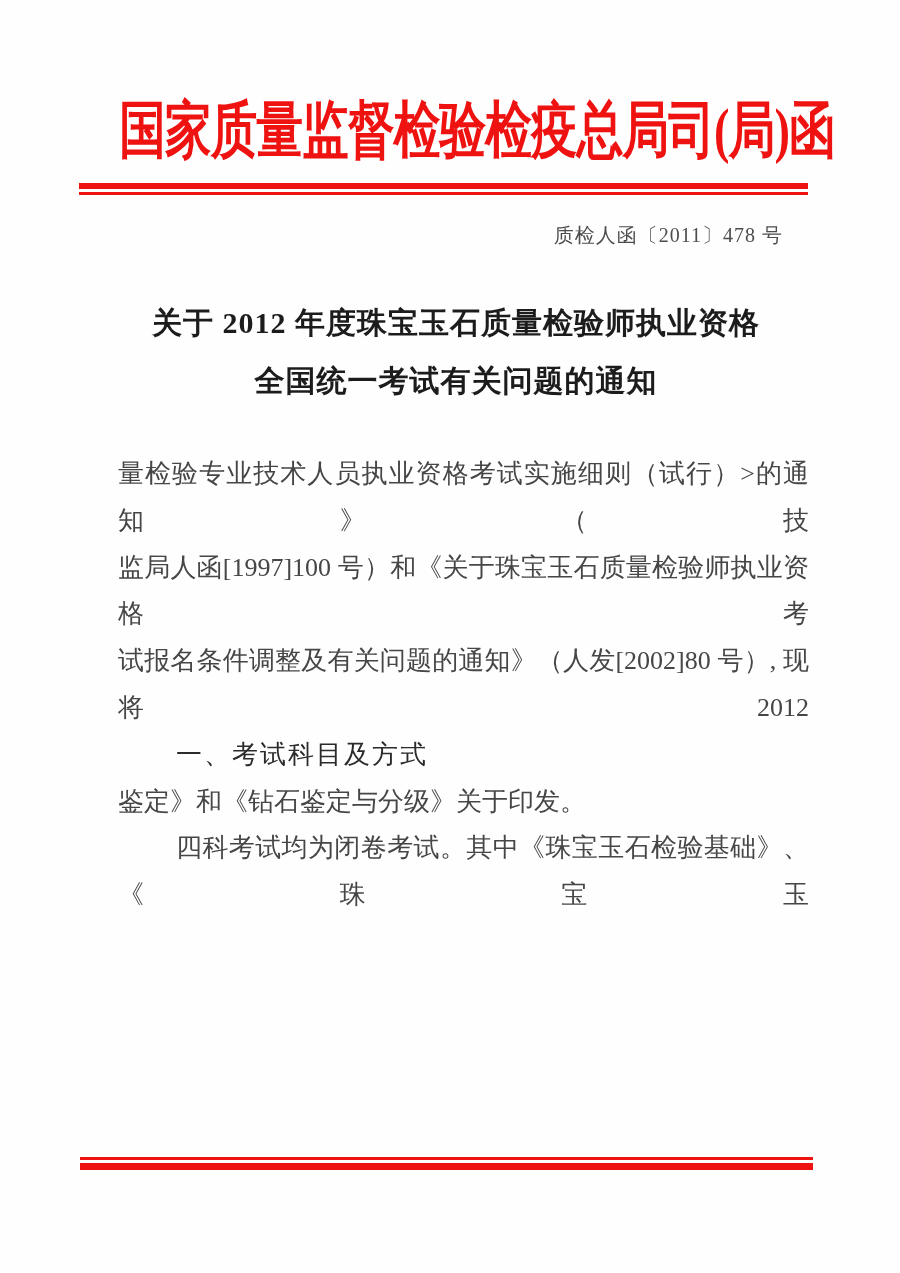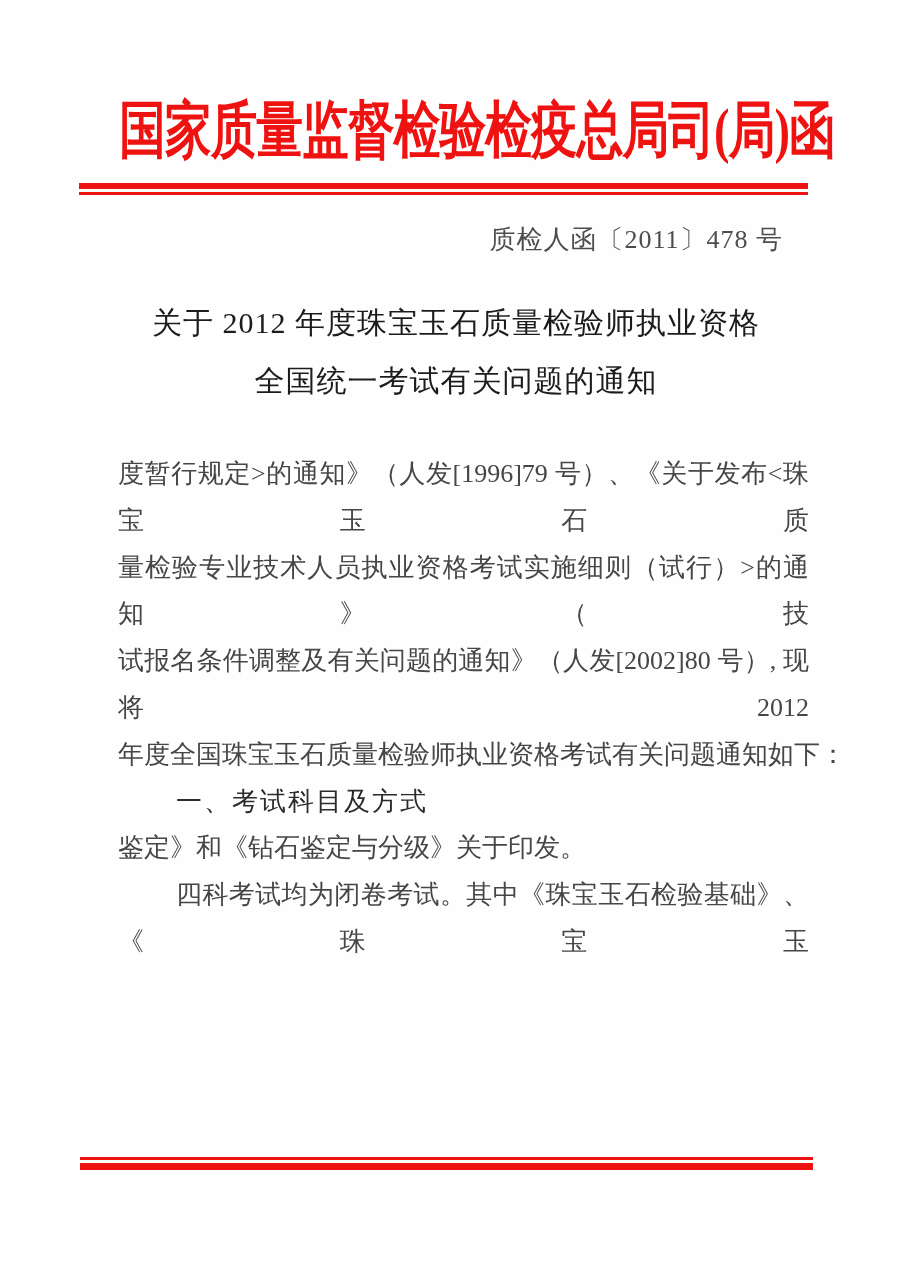--- a/index.html
+++ b/index.html
@@ -25,27 +25,27 @@
   }
   
   .rule{position:absolute;}
   .rule-top-thick{top:183px;left:79px;width:729px;height:6px;}
   .rule-top-thin {top:192px;left:79px;width:729px;height:3px;}
   .rule-bot-thin {top:1157px;left:80px;width:733px;height:3px;}
   .rule-bot-thick{top:1163px;left:80px;width:733px;height:7px;}
   
   .doc-number{
     position:absolute;top:222px;right:117px;
-    font-size:26px;color:#4d4d4d;letter-spacing:1px;
+    font-size:20px;color:#4d4d4d;letter-spacing:1px;
     white-space:nowrap;
   }
   
   .doc-title{
     position:absolute;top:294px;left:12px;right:0;
-    text-align:center;font-size:30px;font-weight:400;
+    text-align:center;font-size:30px;font-weight:700;
     line-height:58px;color:#1c1c1c;letter-spacing:1px;
   }
   
   .doc-body{
     position:absolute;top:451px;left:118px;width:691px;
     font-size:26px;line-height:46.8px;color:#464646;
   }
   .bline{white-space:nowrap;}
   .bline.fill{
     white-space:normal;
@@ -69,24 +69,23 @@
 
   <div class="doc-number">质检人函〔2011〕478 号</div>
 
   <div class="doc-title">
     <div>关于 2012 年度珠宝玉石质量检验师执业资格</div>
     <div>全国统一考试有关问题的通知</div>
   </div>
 
   <div class="doc-body">
 
-      <div class="bline fill">度暂行规定&gt;的通知》（人发[1996]79 号）、《关于发布&lt;珠宝玉石质</div>
       <div class="bline fill">量检验专业技术人员执业资格考试实施细则（试行）&gt;的通知》（技</div>
+      <div class="bline fill">监局人函[1997]100 号）和《关于珠宝玉石质量检验师执业资格考</div>
       <div class="bline fill">试报名条件调整及有关问题的通知》（人发[2002]80 号）, 现将 2012</div>
-      <div class="bline">年度全国珠宝玉石质量检验师执业资格考试有关问题通知如下：</div>
       <div class="bline indent bold">一、考试科目及方式</div>
       <div class="bline">鉴定》和《钻石鉴定与分级》关于印发。</div>
       <div class="bline indent fill">四科考试均为闭卷考试。其中《珠宝玉石检验基础》、《珠宝玉</div>
     </div>
 
   <div class="rule rule-bot-thin" style="background: rgb(238, 19, 17);"></div>
   <div class="rule rule-bot-thick" style="background: rgb(238, 19, 17);"></div>
 
 </div>
 

